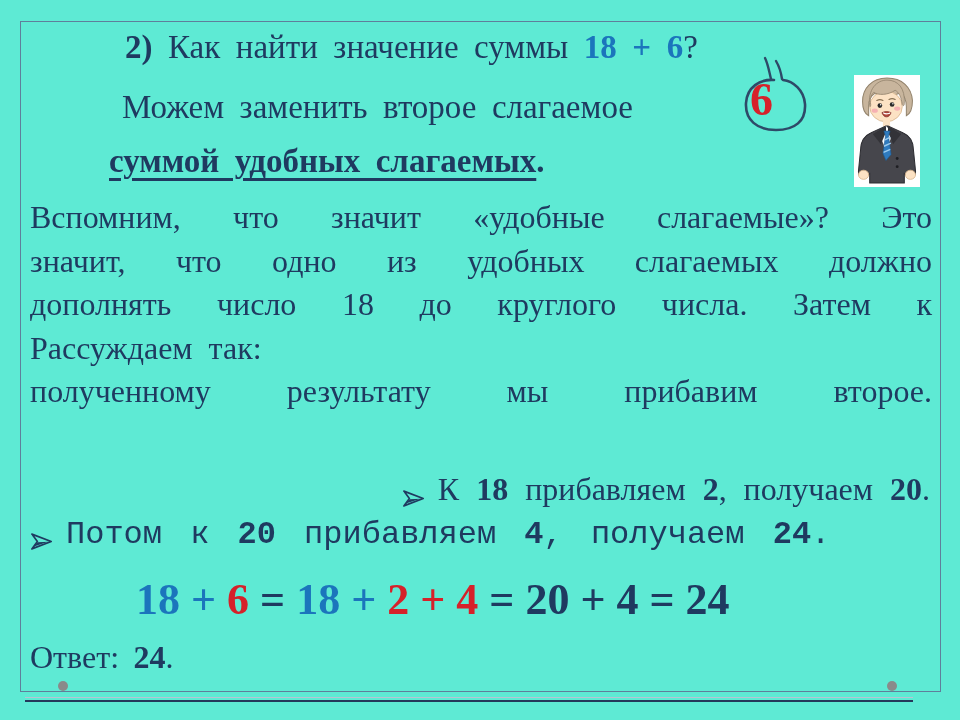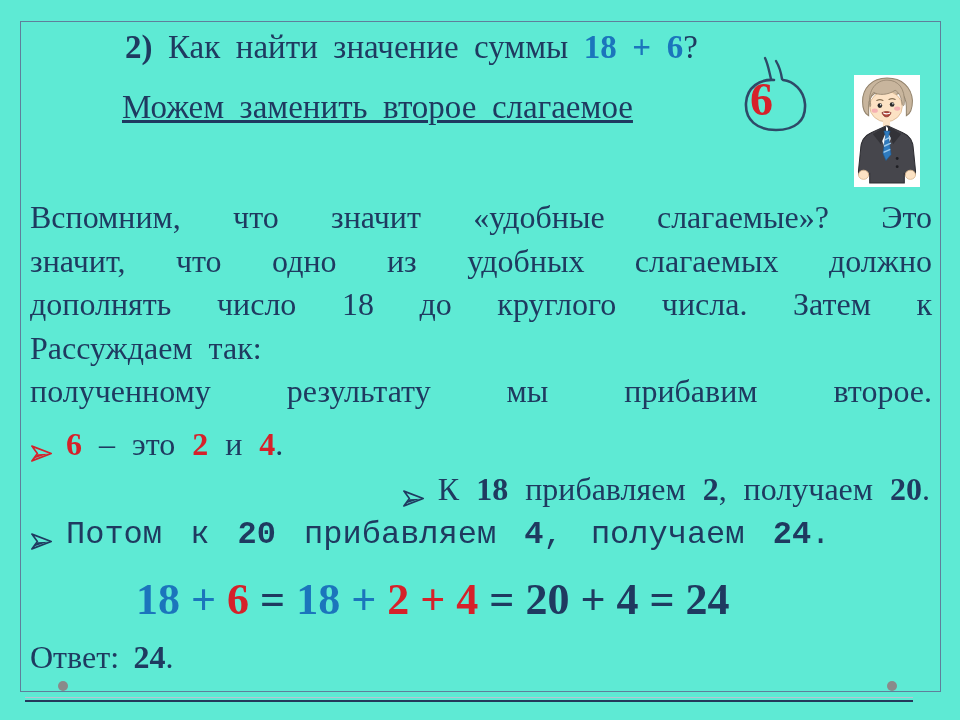--- a/index.html
+++ b/index.html
@@ -17,21 +17,21 @@
   .abs{position:absolute;}
   .navy{color:#1F3A60;}
   .c-blue{color:#1B75BC;}
   .c-red{color:#D6212A;}
   .c-navy{color:#1F3A60;}
   .b{font-weight:bold;}
 
   
   .title-line{font-size:33px;line-height:38px;word-spacing:0.22em;white-space:nowrap;}
   .t1{left:125px;top:28px;}
-  .t2{left:122px;top:88px;text-decoration:underline;}
+  .t2{left:122px;top:88px;}
   .t3{left:109px;top:142px;font-weight:bold;}
   .t3 .ul{
     text-decoration:underline;
     text-decoration-thickness:2.5px;
     text-underline-offset:6px;
     text-decoration-color:#1F3A60;
   }
 
   
   .callout-svg{left:738px;top:50px;}
@@ -80,20 +80,23 @@
   <div class="abs title-line t1">
     <span class="b">2)</span>
     <span>Как найти значение суммы</span>
     <span class="c-blue b">18 + 6</span><span>?</span>
   </div>
 
   <div class="abs title-line t2">
     <span>Можем заменить второе слагаемое</span>
   </div>
 
+  <div class="abs title-line t3">
+    <span class="ul">суммой удобных слагаемых</span><span>.</span>
+  </div>
 
   <svg class="abs callout-svg" width="76" height="92" viewBox="0 0 76 92">
     <path d="M36,30 C22,29 9,37 8,53 C7,70 19,80 38,80 C57,80 68,71 67,54 C66,40 55,31 45,30" fill="none" stroke="#2E4A68" stroke-width="2.6" stroke-linecap="round"></path>
     <path d="M33,29 C31,21 30,14 27,8" fill="none" stroke="#2E4A68" stroke-width="2.4" stroke-linecap="round"></path>
     <path d="M44,29 C43,22 41,16 38,11" fill="none" stroke="#2E4A68" stroke-width="2.4" stroke-linecap="round"></path>
   </svg>
   <div class="abs circled-six">6</div>
 
   <div class="abs boy-wrap">
     <svg width="66" height="112" viewBox="0 0 64 110">
@@ -141,29 +144,20 @@
   </div>
 
   <div class="abs para">
     <div class="pline">Вспомним, что значит «удобные слагаемые»? Это</div>
     <div class="pline">значит,  что одно из удобных слагаемых должно</div>
     <div class="pline">дополнять число 18 до круглого числа. Затем к</div>
     <div class="pline last">Рассуждаем так:</div>
     <div class="pline">полученному результату мы прибавим второе.</div>
   </div>
 
-  <div class="abs bullet bl1">
-    <span class="arrow red">
-      <svg width="24" height="19" viewBox="0 0 26 20">
-        <path d="M2,2 L23,10 L2,18 L8,10 Z" fill="none" stroke="currentColor" stroke-width="1.8" stroke-linejoin="round"></path>
-        <path d="M4,15.5 L20,10.2 L8.5,10.8 L6,13.2 Z" fill="currentColor"></path>
-      </svg>
-    </span>
-    <span><span class="c-red b">6</span><span> – это </span><span class="c-red b">2</span><span> и </span><span class="c-red b">4</span><span>.</span></span>
-  </div>
 
   <div class="abs bullet bl2">
     <span class="arrow navy">
       <svg width="24" height="19" viewBox="0 0 26 20">
         <path d="M2,2 L23,10 L2,18 L8,10 Z" fill="none" stroke="currentColor" stroke-width="1.8" stroke-linejoin="round"></path>
         <path d="M4,15.5 L20,10.2 L8.5,10.8 L6,13.2 Z" fill="currentColor"></path>
       </svg>
     </span>
     <span><span>К </span><span class="b">18</span><span> прибавляем </span><span class="b">2</span><span>, получаем </span><span class="b">20</span><span>.</span></span>
   </div>

